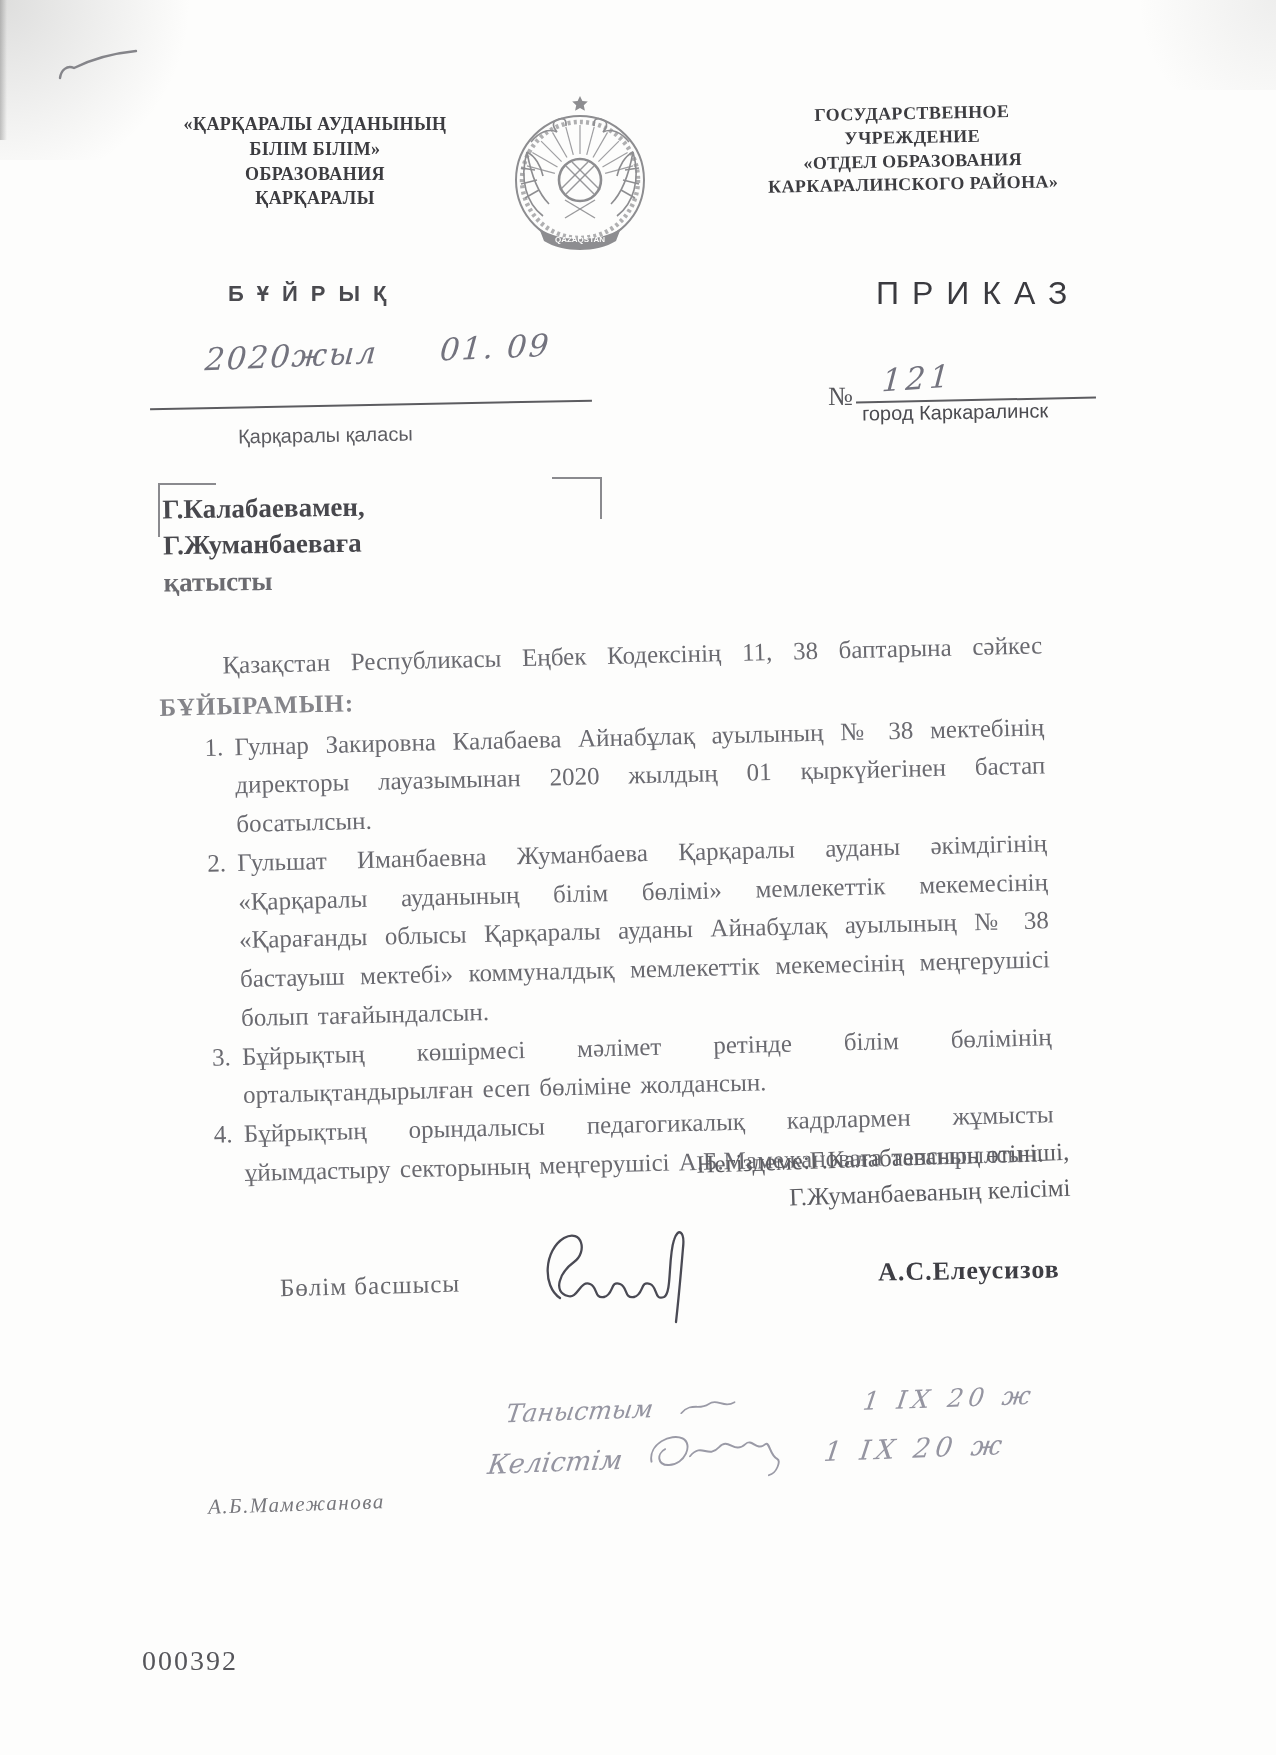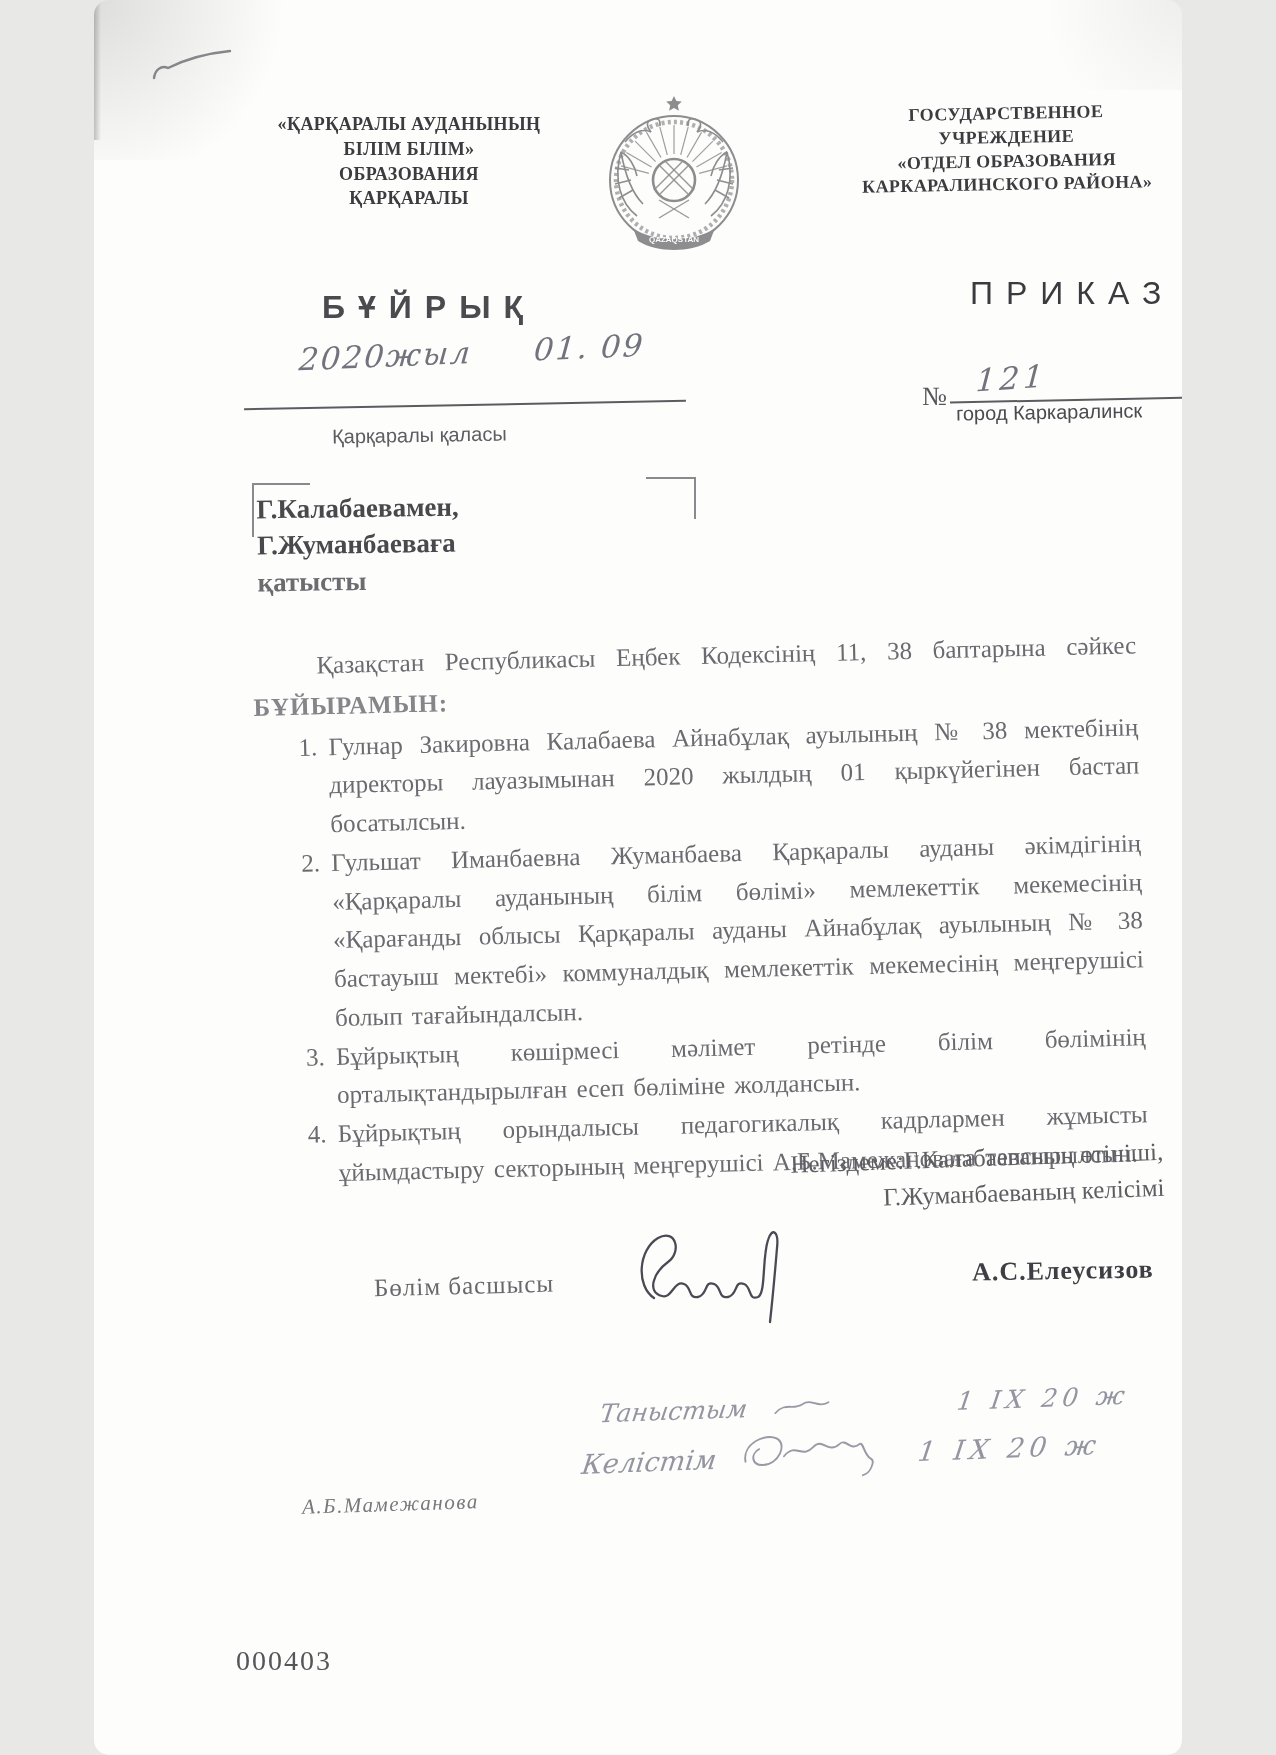--- a/index.html
+++ b/index.html
@@ -1,45 +1,44 @@
 <!DOCTYPE html>
 <html><head>
 <meta charset="utf-8">
 <style>
   html,body{margin:0;padding:0;background:#e8e8e6;}
   .page{
     position:relative;
-    width:1088px;height:1755px;
+    width:1276px;height:1755px;
     margin:0 auto;
     background:#fdfdfc;
     overflow:hidden;
     font-family:"Liberation Serif","DejaVu Serif",serif;
     color:#55555a;
-    border-radius:15px;
   }
   
   .scan-shade-tl{position:absolute;left:0;top:0;width:220px;height:160px;
     background:radial-gradient(circle at 0 0,rgba(110,110,110,.22),rgba(110,110,110,0) 70%);pointer-events:none;}
   .scan-shade-tr{position:absolute;right:0;top:0;width:160px;height:90px;
     background:radial-gradient(circle at 100% 0,rgba(130,130,130,.12),rgba(130,130,130,0) 75%);pointer-events:none;}
   .scan-edge-left{position:absolute;left:0;top:0;width:7px;height:140px;
     background:linear-gradient(to right,rgba(90,90,90,.35),rgba(90,90,90,0));}
   .pencil-corner{position:absolute;left:52px;top:42px;}
 
   
   .org-kk{position:absolute;left:150px;top:112px;width:330px;text-align:center;
     font-weight:bold;font-size:18px;line-height:1.38;color:#3c3c40;letter-spacing:.4px;}
   .org-ru{position:absolute;left:695px;top:102px;width:435px;text-align:center;
     font-weight:bold;font-size:18px;line-height:1.32;color:#3c3c40;letter-spacing:.4px;
     transform:rotate(-1.1deg);}
   .emblem{position:absolute;left:505px;top:92px;width:150px;height:168px;}
 
   
   .title-kk{position:absolute;left:228px;top:281px;font-family:"Liberation Sans","DejaVu Sans",sans-serif;
-    font-weight:bold;font-size:32px;letter-spacing:13px;color:#4a4a4f;margin-top:8px;}
+    font-weight:bold;font-size:22px;letter-spacing:13px;color:#4a4a4f;}
   .title-ru{position:absolute;left:876px;top:275px;font-family:"Liberation Sans","DejaVu Sans",sans-serif;
     font-weight:normal;font-size:32px;letter-spacing:13px;color:#3a3a3f;}
 
   
   .handwrite{font-family:"DejaVu Serif",serif;font-style:italic;color:#73737e;}
   .hw-date{position:absolute;left:205px;top:334px;font-size:31px;letter-spacing:2px;
     transform:rotate(-2.4deg) skewX(-7deg);}
   .hw-date .gap{display:inline-block;width:62px;}
   .date-line{position:absolute;left:150px;top:404px;width:442px;height:2px;background:#5c5c60;
     transform:rotate(-1.1deg);}
@@ -222,15 +221,15 @@
   </div>
   <div class="note2 pencil">
     <span>Келістім</span>
     <svg width="150" height="52" viewBox="0 0 150 52">
       <path d="M8 30 C2 12 24 2 36 8 C48 14 42 34 26 34 C14 34 12 22 20 18 M46 26 C56 12 64 30 74 18 C82 8 90 26 100 16 C106 10 112 24 120 17 C124 14 126 28 134 32 C138 34 136 46 128 48" fill="none" stroke="#9a9aa6" stroke-width="1.9" stroke-linecap="round"></path>
     </svg>
     <span class="ndate">1 IX 20 ж</span>
   </div>
 
   <div class="executor">А.Б.Мамежанова</div>
-  <div class="docnum">000403</div>
+  <div class="docnum">000392</div>
 
 </div>
 
 </body></html>

